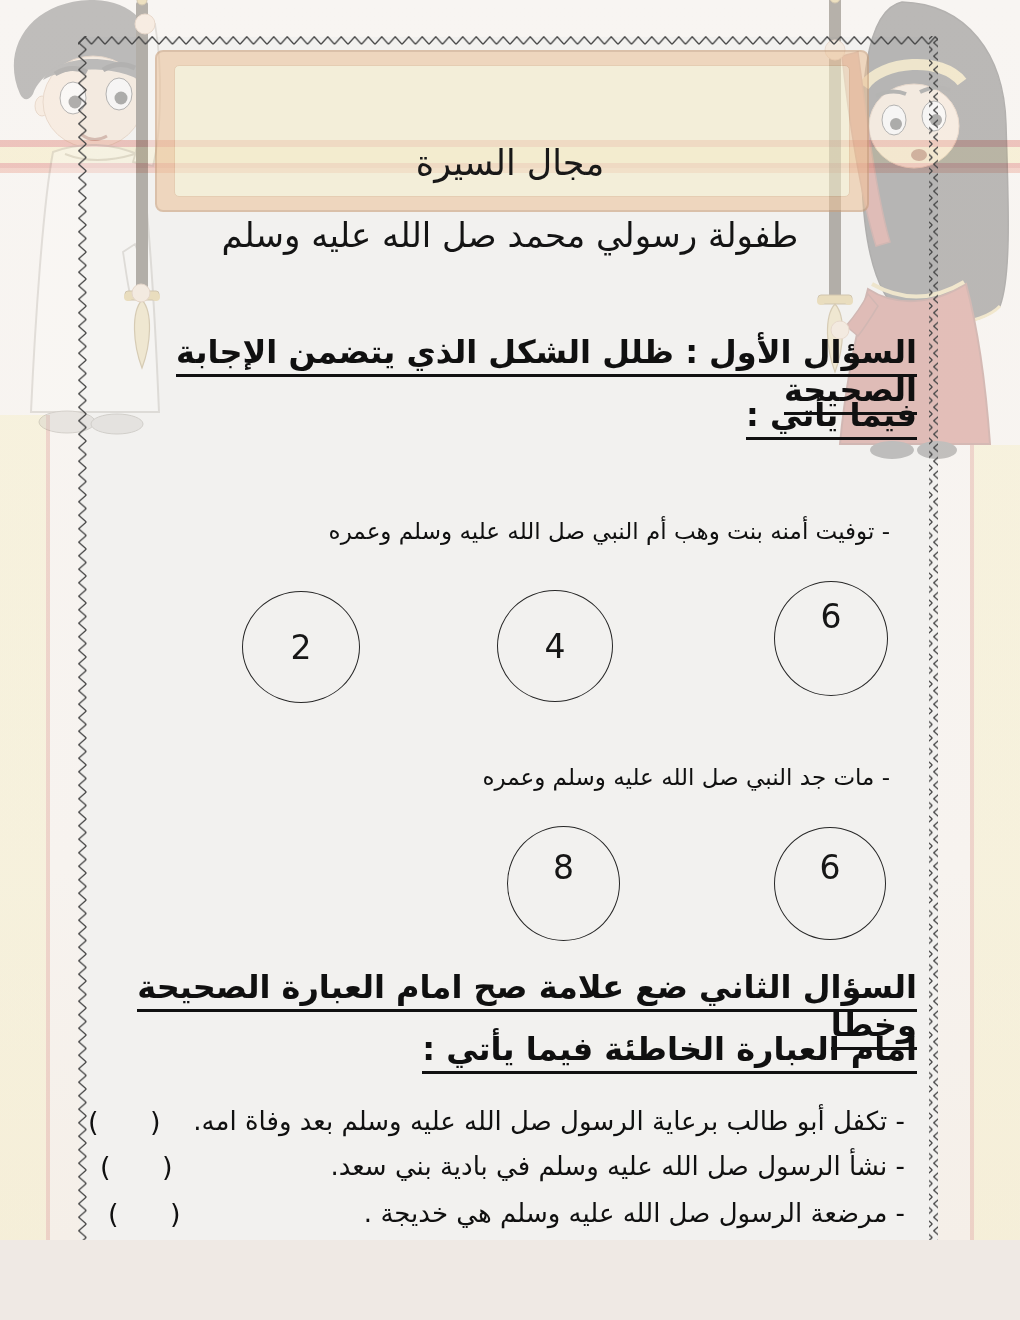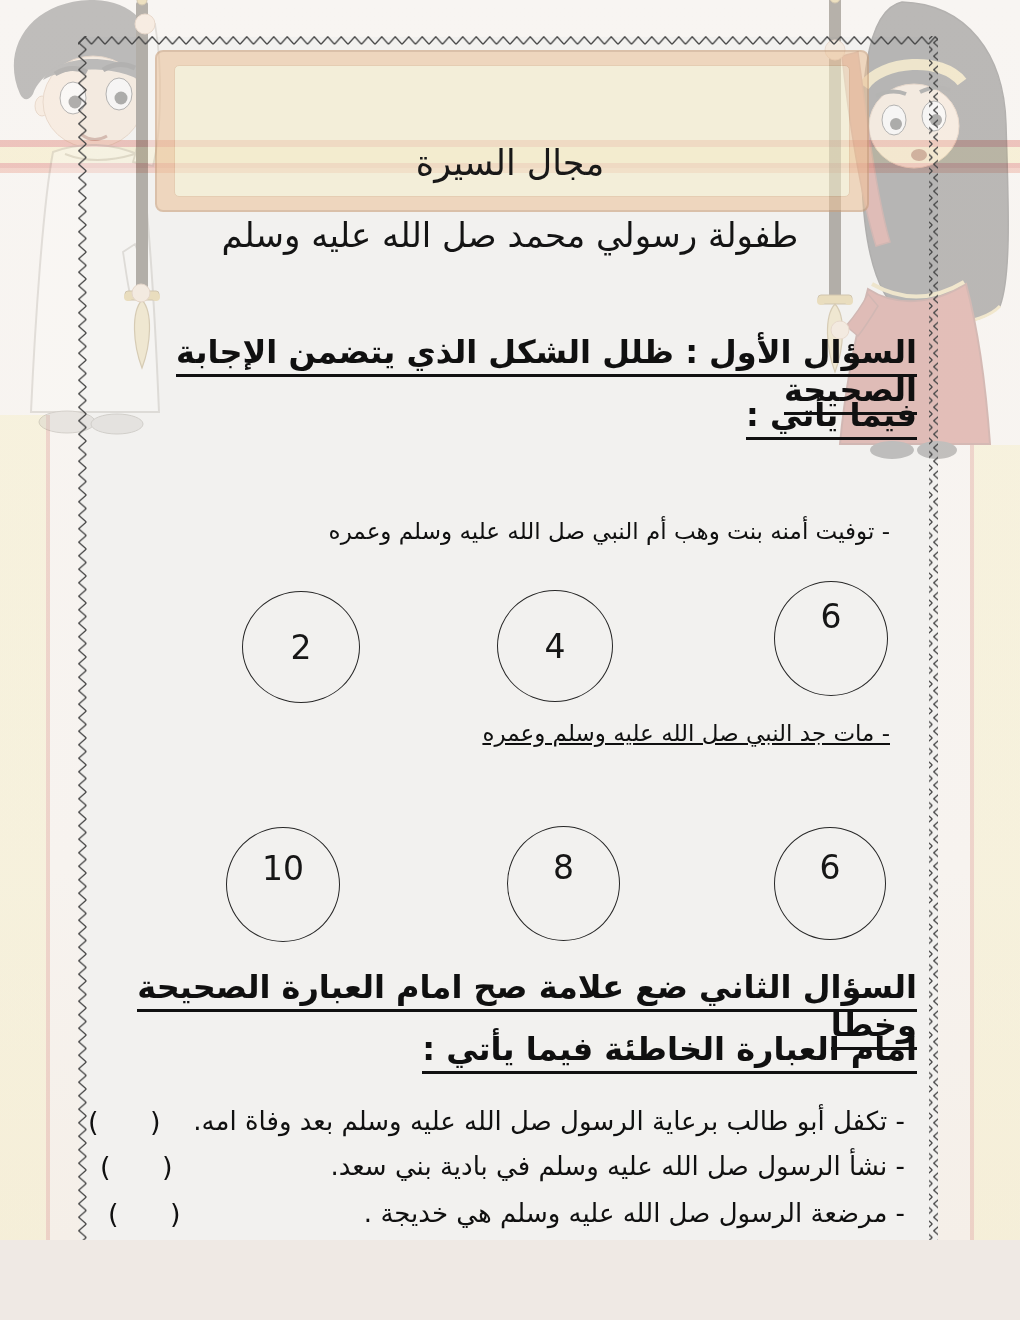--- a/index.html
+++ b/index.html
@@ -46,21 +46,21 @@
     font-size:32px;font-weight:bold;color:#101010;}
   .heading .u{border-bottom:3px solid #111;padding-bottom:3px;}
   .h-q1-l1{top:333px;}
   .h-q1-l2{top:396px;}
   .h-q2-l1{top:968px;}
   .h-q2-l2{top:1030px;}
   
   .prompt{position:absolute;right:130px;direction:rtl;text-align:right;
     font-size:23px;color:#101010;white-space:nowrap;}
   .prompt-1{top:518px;}
-  .prompt-2{top:720px;text-decoration:underline;}
+  .prompt-2{top:764px;}
   
   .opt-circle{
     position:absolute;border:1.7px solid #272727;border-radius:50%;
     display:flex;align-items:center;justify-content:center;box-sizing:border-box;
     background:transparent;
   }
   .opt-num{font-size:33px;color:#161616;direction:ltr;}
   .r1c1{left:242px;top:591px;width:118px;height:112px;}
   .r1c2{left:497px;top:590px;width:116px;height:112px;}
   .r1c3{left:774px;top:581px;width:114px;height:115px;}
@@ -209,23 +209,20 @@
   </div>
   <div class="opt-circle r1c2">
     <span class="opt-num">4</span>
   </div>
   <div class="opt-circle r1c3">
     <span class="opt-num">6</span>
   </div>
 
   <div class="prompt prompt-2">- مات جد النبي صل الله عليه وسلم وعمره</div>
 
-  <div class="opt-circle r2c1">
-    <span class="opt-num">10</span>
-  </div>
   <div class="opt-circle r2c2">
     <span class="opt-num">8</span>
   </div>
   <div class="opt-circle r2c3">
     <span class="opt-num">6</span>
   </div>
 
   <div class="heading h-q2-l2">
     <span class="u">امام العبارة الخاطئة فيما يأتي :</span>
   </div>

